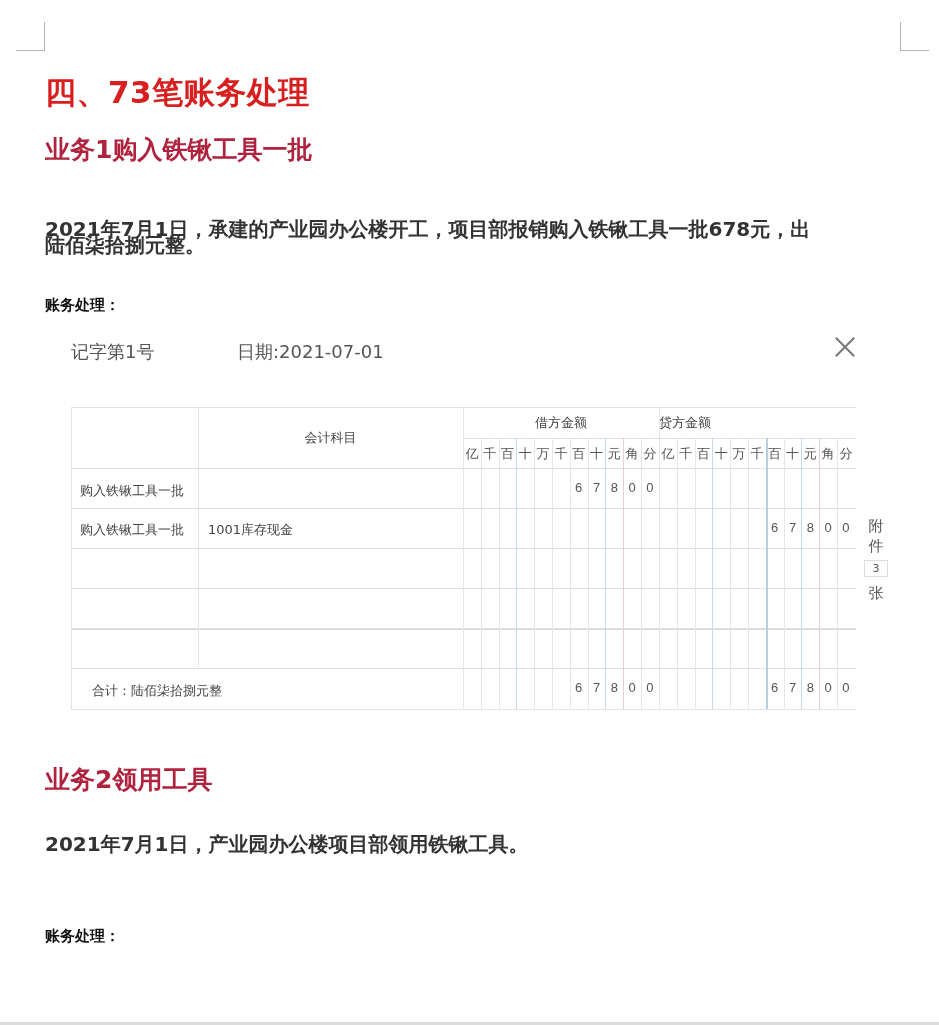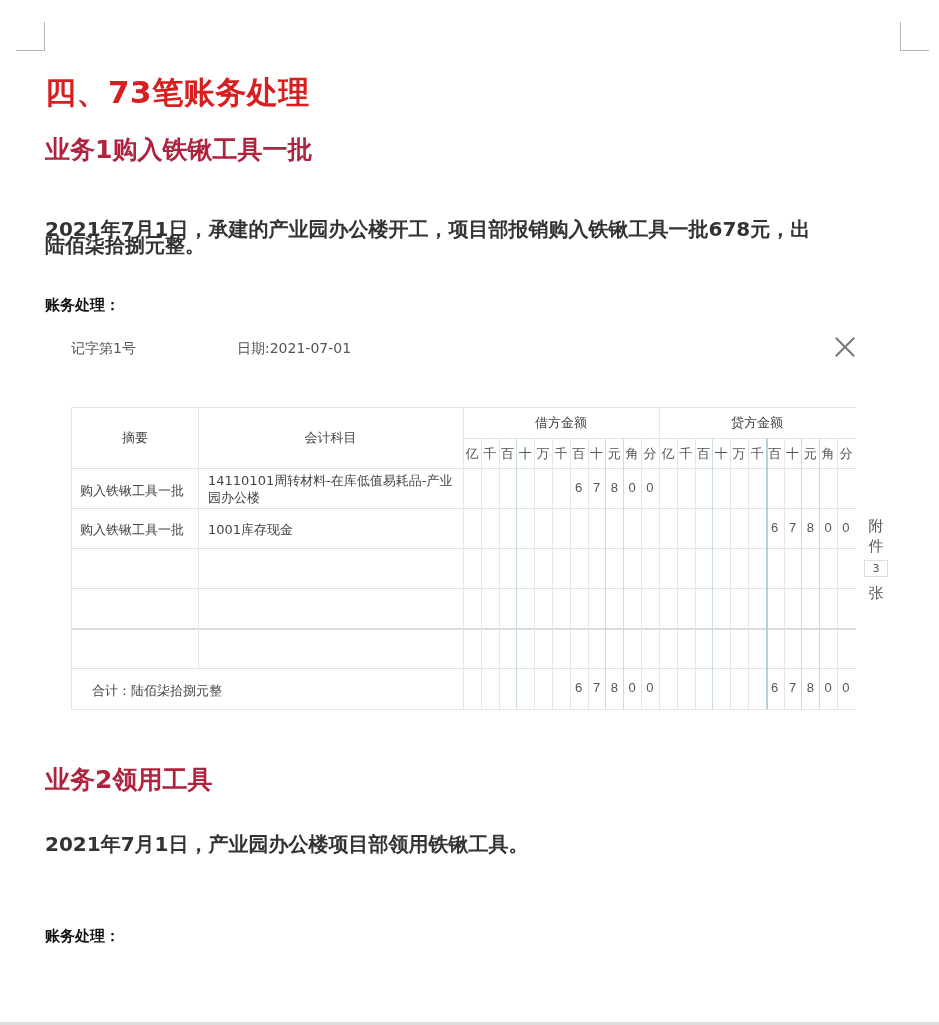--- a/index.html
+++ b/index.html
@@ -7,21 +7,21 @@
          font-family: "DejaVu Sans", "Liberation Sans", sans-serif; color: #222; }
   .corner { position: absolute; width: 28px; height: 28px; border-color: #b5b5b5; border-style: solid; border-width: 0; }
   .corner.tl { left: 16px; top: 22px; border-right-width: 1px; border-bottom-width: 1px; }
   .corner.tr { left: 900px; top: 22px; border-left-width: 1px; border-bottom-width: 1px; }
   .abs { position: absolute; white-space: nowrap; }
   .h1 { left: 45px; top: 72px; font-size: 31px; font-weight: bold; color: #d81e1e; letter-spacing: 0.5px; }
   .h2 { font-size: 25px; font-weight: bold; color: #b0233f; }
   .para { font-size: 20px; font-weight: bold; color: #333; line-height: 32px; }
   .label { font-size: 15px; font-weight: bold; color: #111; }
 
-  .vmeta { font-size: 14px; color: #555; }
+  .vmeta { font-size: 18px; color: #555; }
   .close-x { position: absolute; left: 834px; top: 336px; width: 22px; height: 22px; cursor: pointer; }
   .close-x::before, .close-x::after { content: ""; position: absolute; left: 10px; top: -2px; width: 2px; height: 26px; background: #777; }
   .close-x::before { transform: rotate(45deg); }
   .close-x::after { transform: rotate(-45deg); }
 
   .voucher { position: absolute; left: 71px; top: 407px; width: 784px; height: 301px; overflow: hidden;
              border-top: 1px solid #e3e3e3; border-left: 1px solid #e3e3e3; border-bottom: 1px solid #e3e3e3; }
   .cell { position: absolute; box-sizing: border-box; font-size: 13px; color: #444; }
   .hline { position: absolute; left: 0; height: 1px; background: #e1e1e1; }
   .vline { position: absolute; top: 0; width: 1px; background: #e6e6e6; }
@@ -49,24 +49,23 @@
 <div class="abs para" style="left:45px; top:197px;margin-top:16px;">2021年7月1日，承建的产业园办公楼开工，项目部报销购入铁锹工具一批678元，出</div>
 <div class="abs para" style="left:45px; top:229px;">陆佰柒拾捌元整。</div>
 <div class="abs label" style="left:45px; top:296px;">账务处理：</div>
 
 <div class="abs vmeta" style="left:71px; top:340px;">记字第1号</div>
 <div class="abs vmeta" style="left:192px; top:340px;margin-left:45px;">日期:2021-07-01</div>
 <div class="close-x"></div>
 
 <div class="voucher" id="voucher">
 
-  <div class="cell" style="left:0; top:0; width:126px; height:60px; display:flex; align-items:center; justify-content:center;">摘要</div>
   <div class="cell" style="left:126px; top:0; width:265px; height:60px; display:flex; align-items:center; justify-content:center;">会计科目</div>
   <div class="cell" style="left:391px; top:6px; width:196px; text-align:center;">借方金额</div>
-  <div class="cell" style="left:587px; top:6px; width:196px; text-align:center;">贷方金额</div>
+  <div class="cell" style="left:587px; top:6px; width:196px; text-align:left;">贷方金额</div>
 
   <div id="units-layer">
       <div class="unit" style="left: 391px;">亿</div>
       <div class="unit" style="left: 408.8px;">千</div>
       <div class="unit" style="left: 426.6px;">百</div>
       <div class="unit" style="left: 444.4px;">十</div>
       <div class="unit" style="left: 462.2px;">万</div>
       <div class="unit" style="left: 480px;">千</div>
       <div class="unit" style="left: 497.8px;">百</div>
       <div class="unit" style="left: 515.6px;">十</div>
@@ -80,21 +79,20 @@
       <div class="unit" style="left: 658.2px;">万</div>
       <div class="unit" style="left: 676px;">千</div>
       <div class="unit" style="left: 693.8px;">百</div>
       <div class="unit" style="left: 711.6px;">十</div>
       <div class="unit" style="left: 729.4px;">元</div>
       <div class="unit" style="left: 747.2px;">角</div>
       <div class="unit" style="left: 765px;">分</div>
     </div>
 
   <div class="cell" style="left:8px; top:74px;">购入铁锹工具一批</div>
-  <div class="cell" style="left:136px; top:64px; width:250px; line-height:17px; white-space:normal;">14110101周转材料-在库低值易耗品-产业园办公楼</div>
 
   <div class="cell" style="left:8px; top:113px;">购入铁锹工具一批</div>
   <div class="cell" style="left:136px; top:113px;">1001库存现金</div>
 
   <div class="cell" style="left:20px; top:274px;">合计：陆佰柒拾捌元整</div>
 
   <div id="digits-layer">
       <div class="digit" style="left: 497.8px; top: 72px;">6</div>
       <div class="digit" style="left: 515.6px; top: 72px;">7</div>
       <div class="digit" style="left: 533.4px; top: 72px;">8</div>

